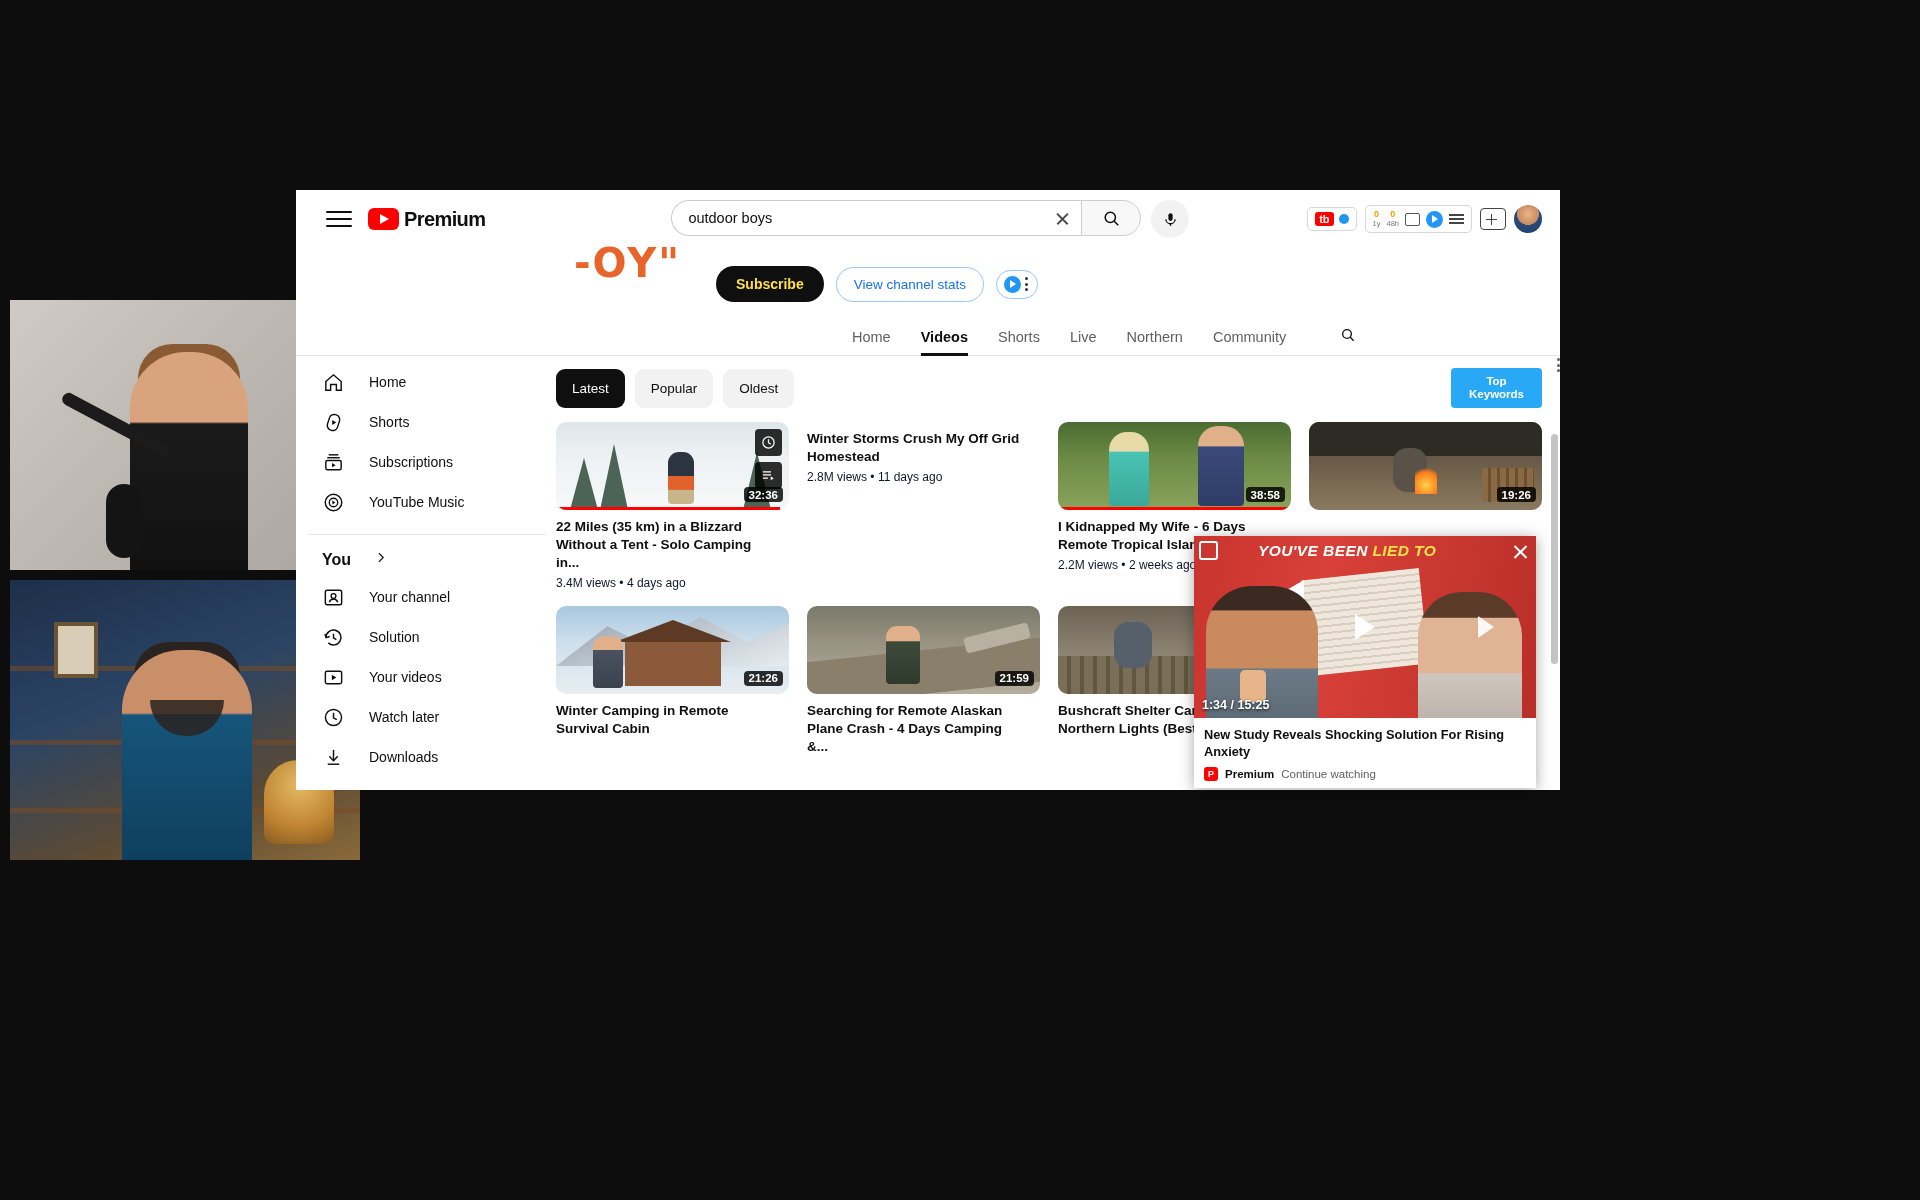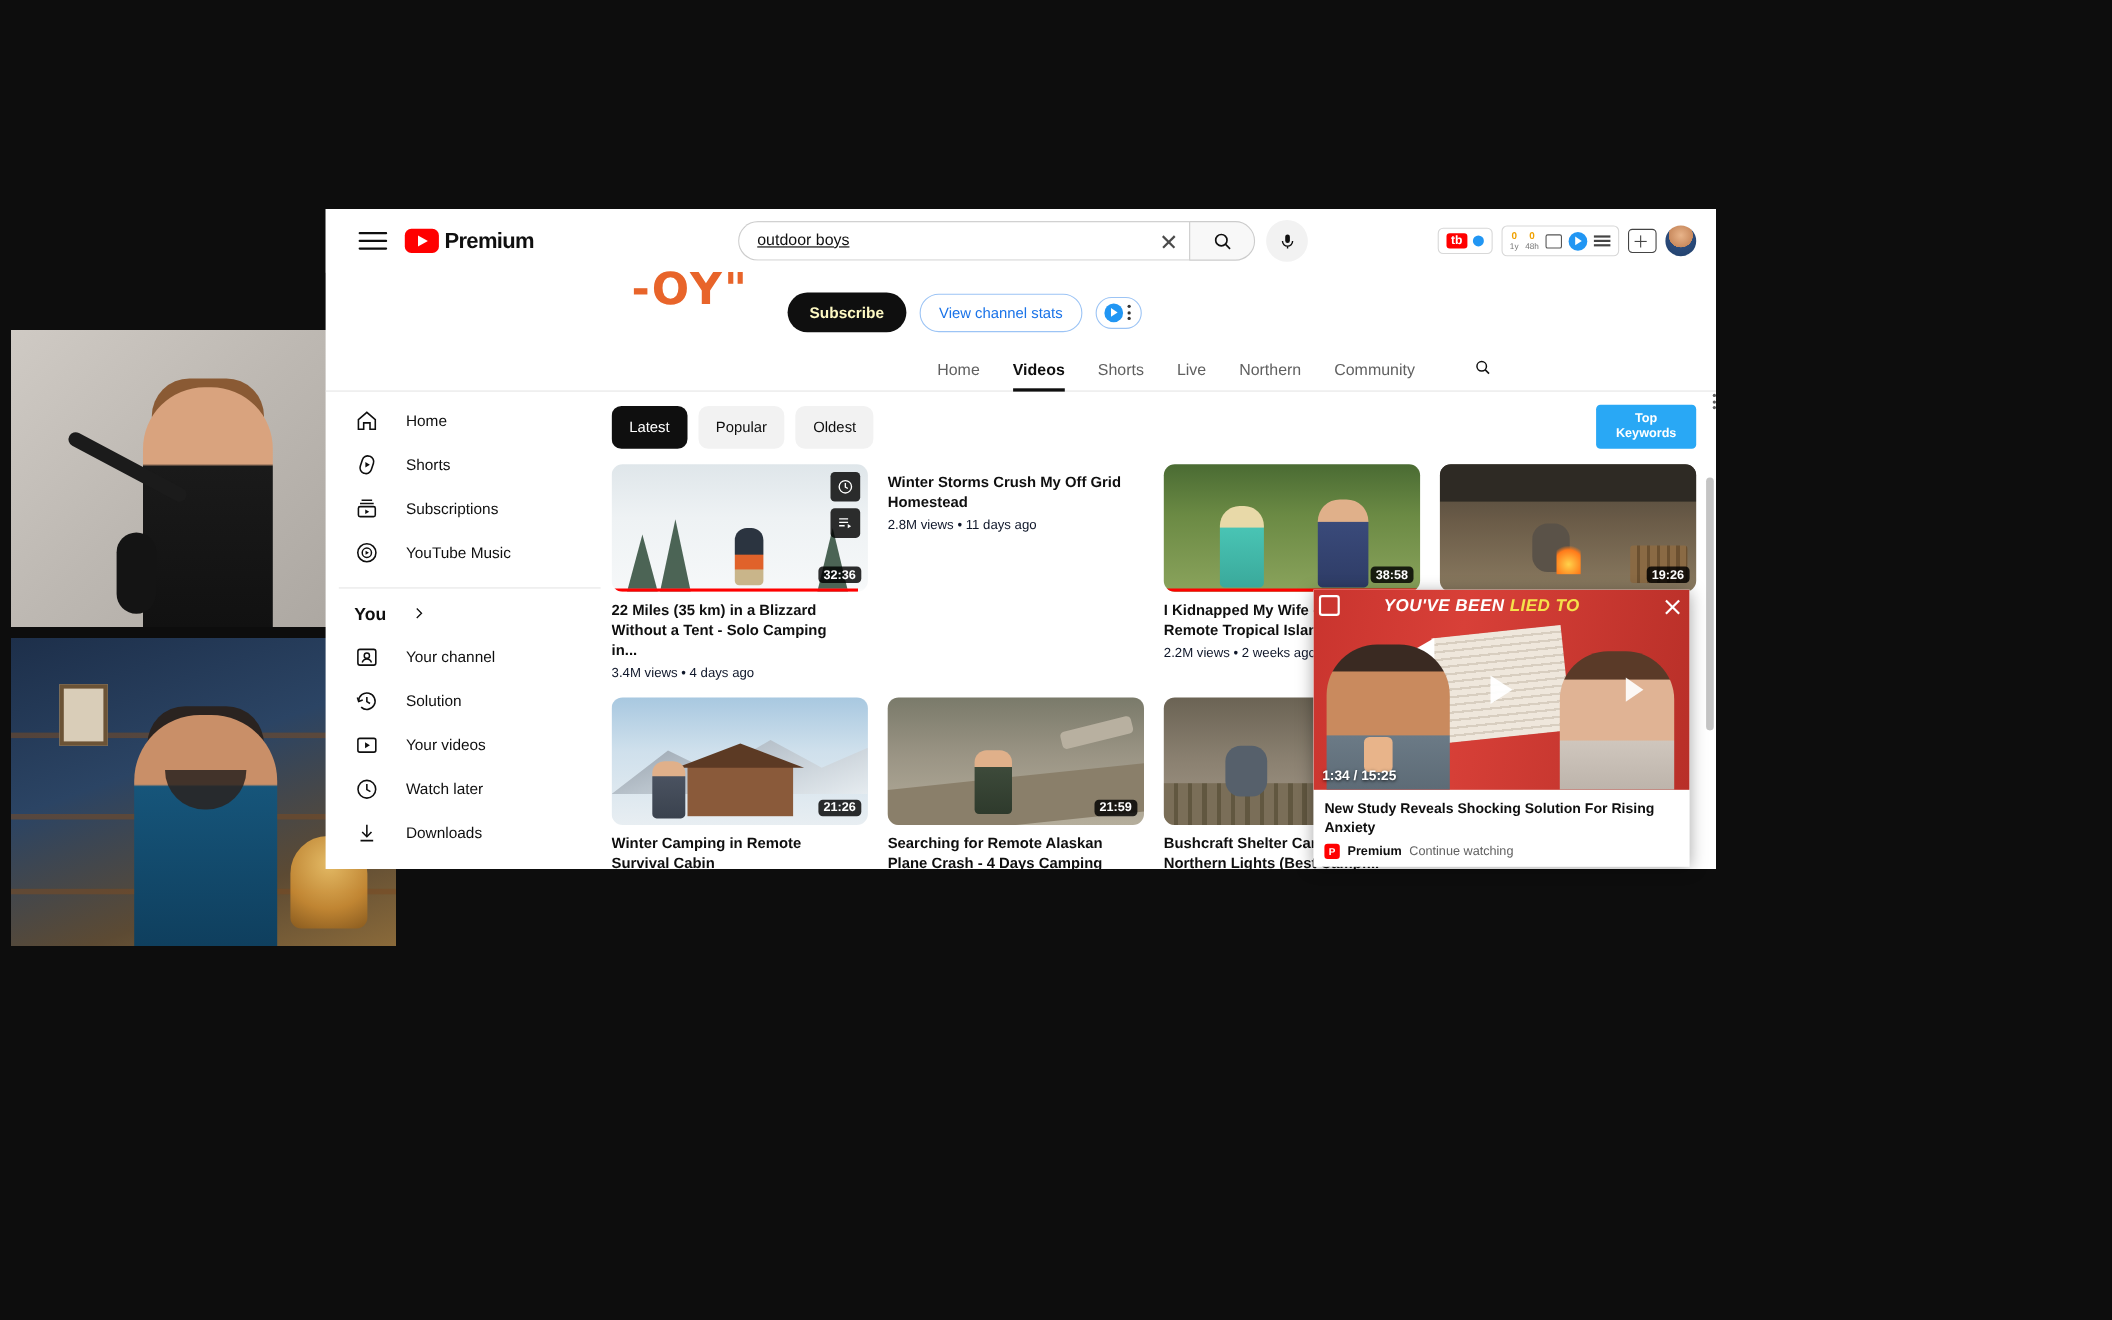--- a/index.html
+++ b/index.html
@@ -54,21 +54,21 @@
   .hamburger { width: 26px; height: 26px; margin: 0 16px 0 16px;
     display:flex; flex-direction:column; justify-content:center; gap:5px; cursor:pointer; }
   .hamburger span { display:block; height:2px; background:#0f0f0f; border-radius:1px; }
   .yt-logo { display:flex; align-items:center; gap:5px; cursor:pointer; }
   .yt-play { width:31px; height:22px; background:#ff0000; border-radius:6px;
     display:flex; align-items:center; justify-content:center; }
   .yt-play::after { content:""; width:0; height:0; border-left:9px solid #fff;
     border-top:5.5px solid transparent; border-bottom:5.5px solid transparent; margin-left:2px; }
   .yt-word { font-size:20px; font-weight:700; color:#0f0f0f; letter-spacing:-0.6px; }
 
-  .search-wrap { display:flex; align-items:center; margin-left:186px;text-decoration:underline; }
+  .search-wrap { display:flex; align-items:flex-start; margin-left:186px; }
   .search-box { display:flex; align-items:center; width:410px; height:36px;
     border:1px solid #ccc; border-right:none; border-radius:18px 0 0 18px;
     padding:0 6px 0 16px; background:#fff; }
   .search-text { flex:1; font-size:14.5px; color:#0f0f0f; }
   .clear-x { width:26px; height:26px; position:relative; cursor:pointer; opacity:.75; }
   .clear-x::before, .clear-x::after { content:""; position:absolute; left:6px; top:12.5px;
     width:15px; height:1.6px; background:#0f0f0f; }
   .clear-x::before { transform: rotate(45deg); }
   .clear-x::after { transform: rotate(-45deg); }
   .search-btn { width:60px; height:36px; border:1px solid #ccc; border-radius:0 18px 18px 0;
@@ -100,21 +100,21 @@
   .plus-box::before { left:5px; top:9.5px; width:11px; height:1.6px; }
   .plus-box::after { left:9.7px; top:5px; width:1.6px; height:11px; }
   .avatar { width:28px; height:28px; border-radius:50%; cursor:pointer;
     background: radial-gradient(circle at 50% 32%, #e8b48a 0%, #c98a5e 46%, #2a4a7a 47%, #20406b 100%); }
 
   
   .chan-band { position:relative; height:70px; }
   .banner-scribble { position:absolute; left:278px; top:-8px; font-size:40px; font-weight:800;
     color:#e8642a; font-family:"DejaVu Sans", sans-serif; letter-spacing:2px; }
   .chan-actions { position:absolute; left:420px; top:18px; display:flex; align-items:center; gap:12px; }
-  .btn-sub { background:#0f0f0f; color:#fef9c3; font-size:14px; font-weight:600;
+  .btn-sub { background:#0f0f0f; color:#fde047; font-size:14px; font-weight:600;
     padding:10px 20px; border-radius:19px; border:none; cursor:pointer; }
   .btn-stats { background:#fff; color:#1a73e8; font-size:13.5px; font-weight:500;
     padding:9px 17px; border-radius:19px; border:1px solid #9cc4f5; cursor:pointer; }
   .btn-round { display:flex; align-items:center; gap:4px; border:1px solid #9cc4f5;
     border-radius:19px; padding:5px 9px 5px 7px; background:#fff; cursor:pointer; }
   .kebab { display:flex; flex-direction:column; gap:2.5px; }
   .kebab i { width:3px; height:3px; background:#333; border-radius:50%; display:block; }
 
   
   .tabs { display:flex; align-items:center; gap:30px; padding:0 0 0 556px;
@@ -141,21 +141,21 @@
   .chips-row { display:flex; align-items:center; gap:10px; margin:0 0 14px 0; }
   .chip { font-size:13.5px; font-weight:500; padding:12px 16px; border-radius:9px;
     background:#f2f2f2; color:#0f0f0f; cursor:pointer; }
   .chip.active { background:#0f0f0f; color:#fff; }
   .kw-btn { margin-left:auto; background:#29a8f5; color:#fff; font-size:11.5px;
     font-weight:600; line-height:1.15; text-align:center; padding:7px 18px;
     border-radius:4px; cursor:pointer; }
 
   .grid { display:grid; grid-template-columns: repeat(4, 1fr); gap:16px 18px; }
   .vcard { cursor:pointer; }
-  .thumb { position:relative; width:100%; height:116px; border-radius:10px; overflow:hidden;text-decoration:underline; }
+  .thumb { position:relative; width:100%; height:88px; border-radius:10px; overflow:hidden;text-decoration:underline; }
   .dur { position:absolute; right:6px; bottom:8px; background:rgba(0,0,0,.82); color:#fff;
     font-size:11.5px; font-weight:600; padding:1.5px 5px; border-radius:4px; }
   .progress { position:absolute; left:0; right:0; bottom:0; height:3.5px; background:rgba(255,255,255,.35); }
   .progress i { display:block; height:100%; background:#ff0000; }
   .hover-ico { position:absolute; right:7px; width:27px; height:27px; border-radius:4px;
     background:rgba(0,0,0,.82); display:flex; align-items:center; justify-content:center; cursor:pointer; }
   .hover-ico.a { top:7px; } .hover-ico.b { top:40px; }
   .vtitle { font-size:13.5px; font-weight:600; color:#0f0f0f; line-height:1.32;
     margin-top:8px; padding-right:16px; position:relative; }
   .vmeta { font-size:12px; color:#0f172a; margin-top:4px; }

